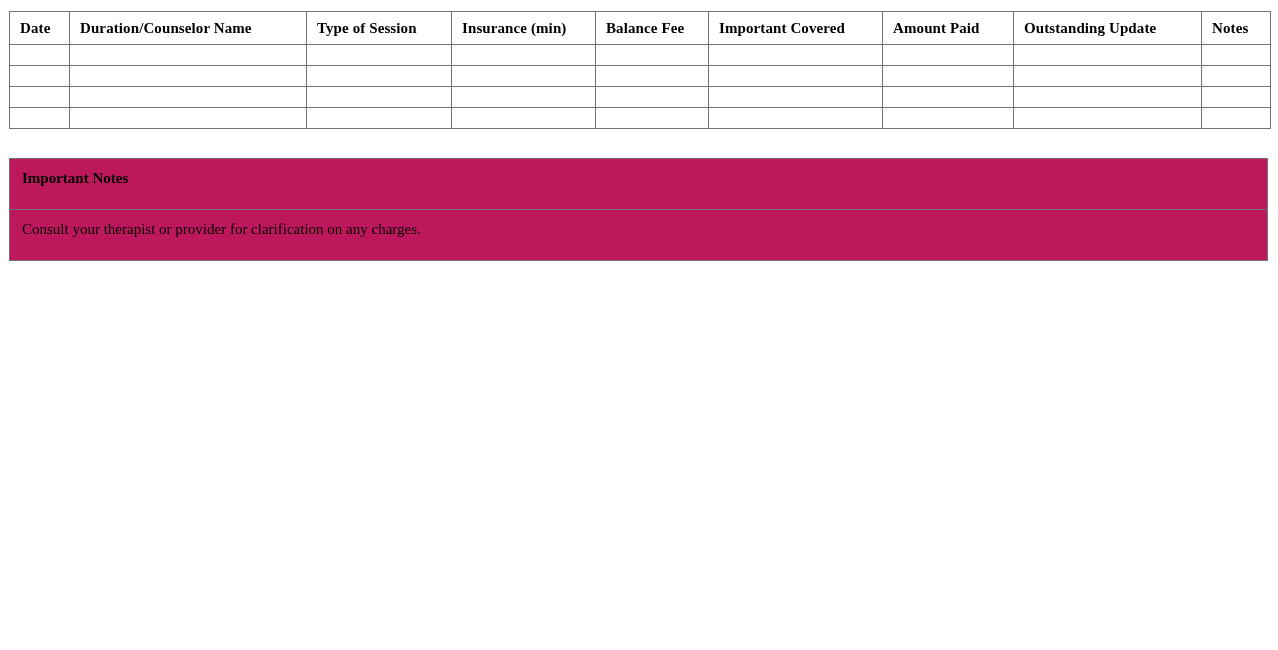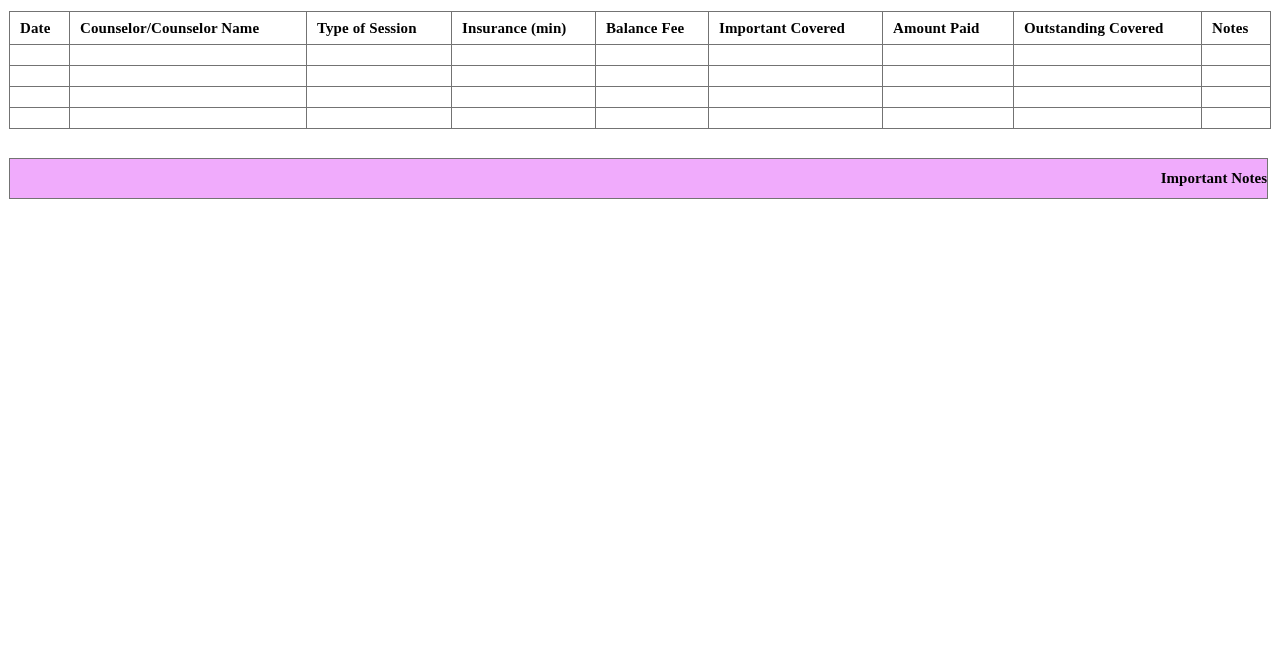--- a/index.html
+++ b/index.html
@@ -83,28 +83,27 @@
   table.notes {
     width: 1259px;
     border-collapse: collapse;
     table-layout: fixed;
     border: 1px solid #737373;
   }
 
   table.notes td {
     border: 1px solid #737373;
     height: 38px;
-    padding: 0 0 1px 12px;
+    padding: 0 0 12px 12px;
     font-size: 15px;
     line-height: 38px;
     vertical-align: middle;
-    background: #f0abfc;
+    background: #be185d;
     white-space: nowrap;
     overflow: hidden;
-    text-align: right;
   }
 
   table.notes td.notes-heading {
     font-weight: bold;
   }
 </style>
 </head>
 <body>
 
 <div class="page">
@@ -118,27 +117,27 @@
         <col class="c-dur">
         <col class="c-fee">
         <col class="c-ins">
         <col class="c-paid">
         <col class="c-balance">
         <col class="c-notes">
       </colgroup>
       <thead>
         <tr>
           <th>Date</th>
-          <th>Counselor/Counselor Name</th>
+          <th>Duration/Counselor Name</th>
           <th>Type of Session</th>
           <th>Insurance (min)</th>
           <th>Balance Fee</th>
           <th>Important Covered</th>
           <th>Amount Paid</th>
-          <th>Outstanding Covered</th>
+          <th>Outstanding Update</th>
           <th>Notes</th>
         </tr>
       </thead>
       <tbody>
         <tr>
           <td></td>
           <td></td>
           <td></td>
           <td></td>
           <td></td>
@@ -183,17 +182,20 @@
       </tbody>
     </table>
   </div>
 
   <div class="notes-wrap">
     <table class="notes">
       <tbody>
         <tr>
           <td class="notes-heading">Important Notes</td>
         </tr>
+        <tr>
+          <td>Consult your therapist or provider for clarification on any charges.</td>
+        </tr>
       </tbody>
     </table>
   </div>
 
 </div>
 
 </body></html>

